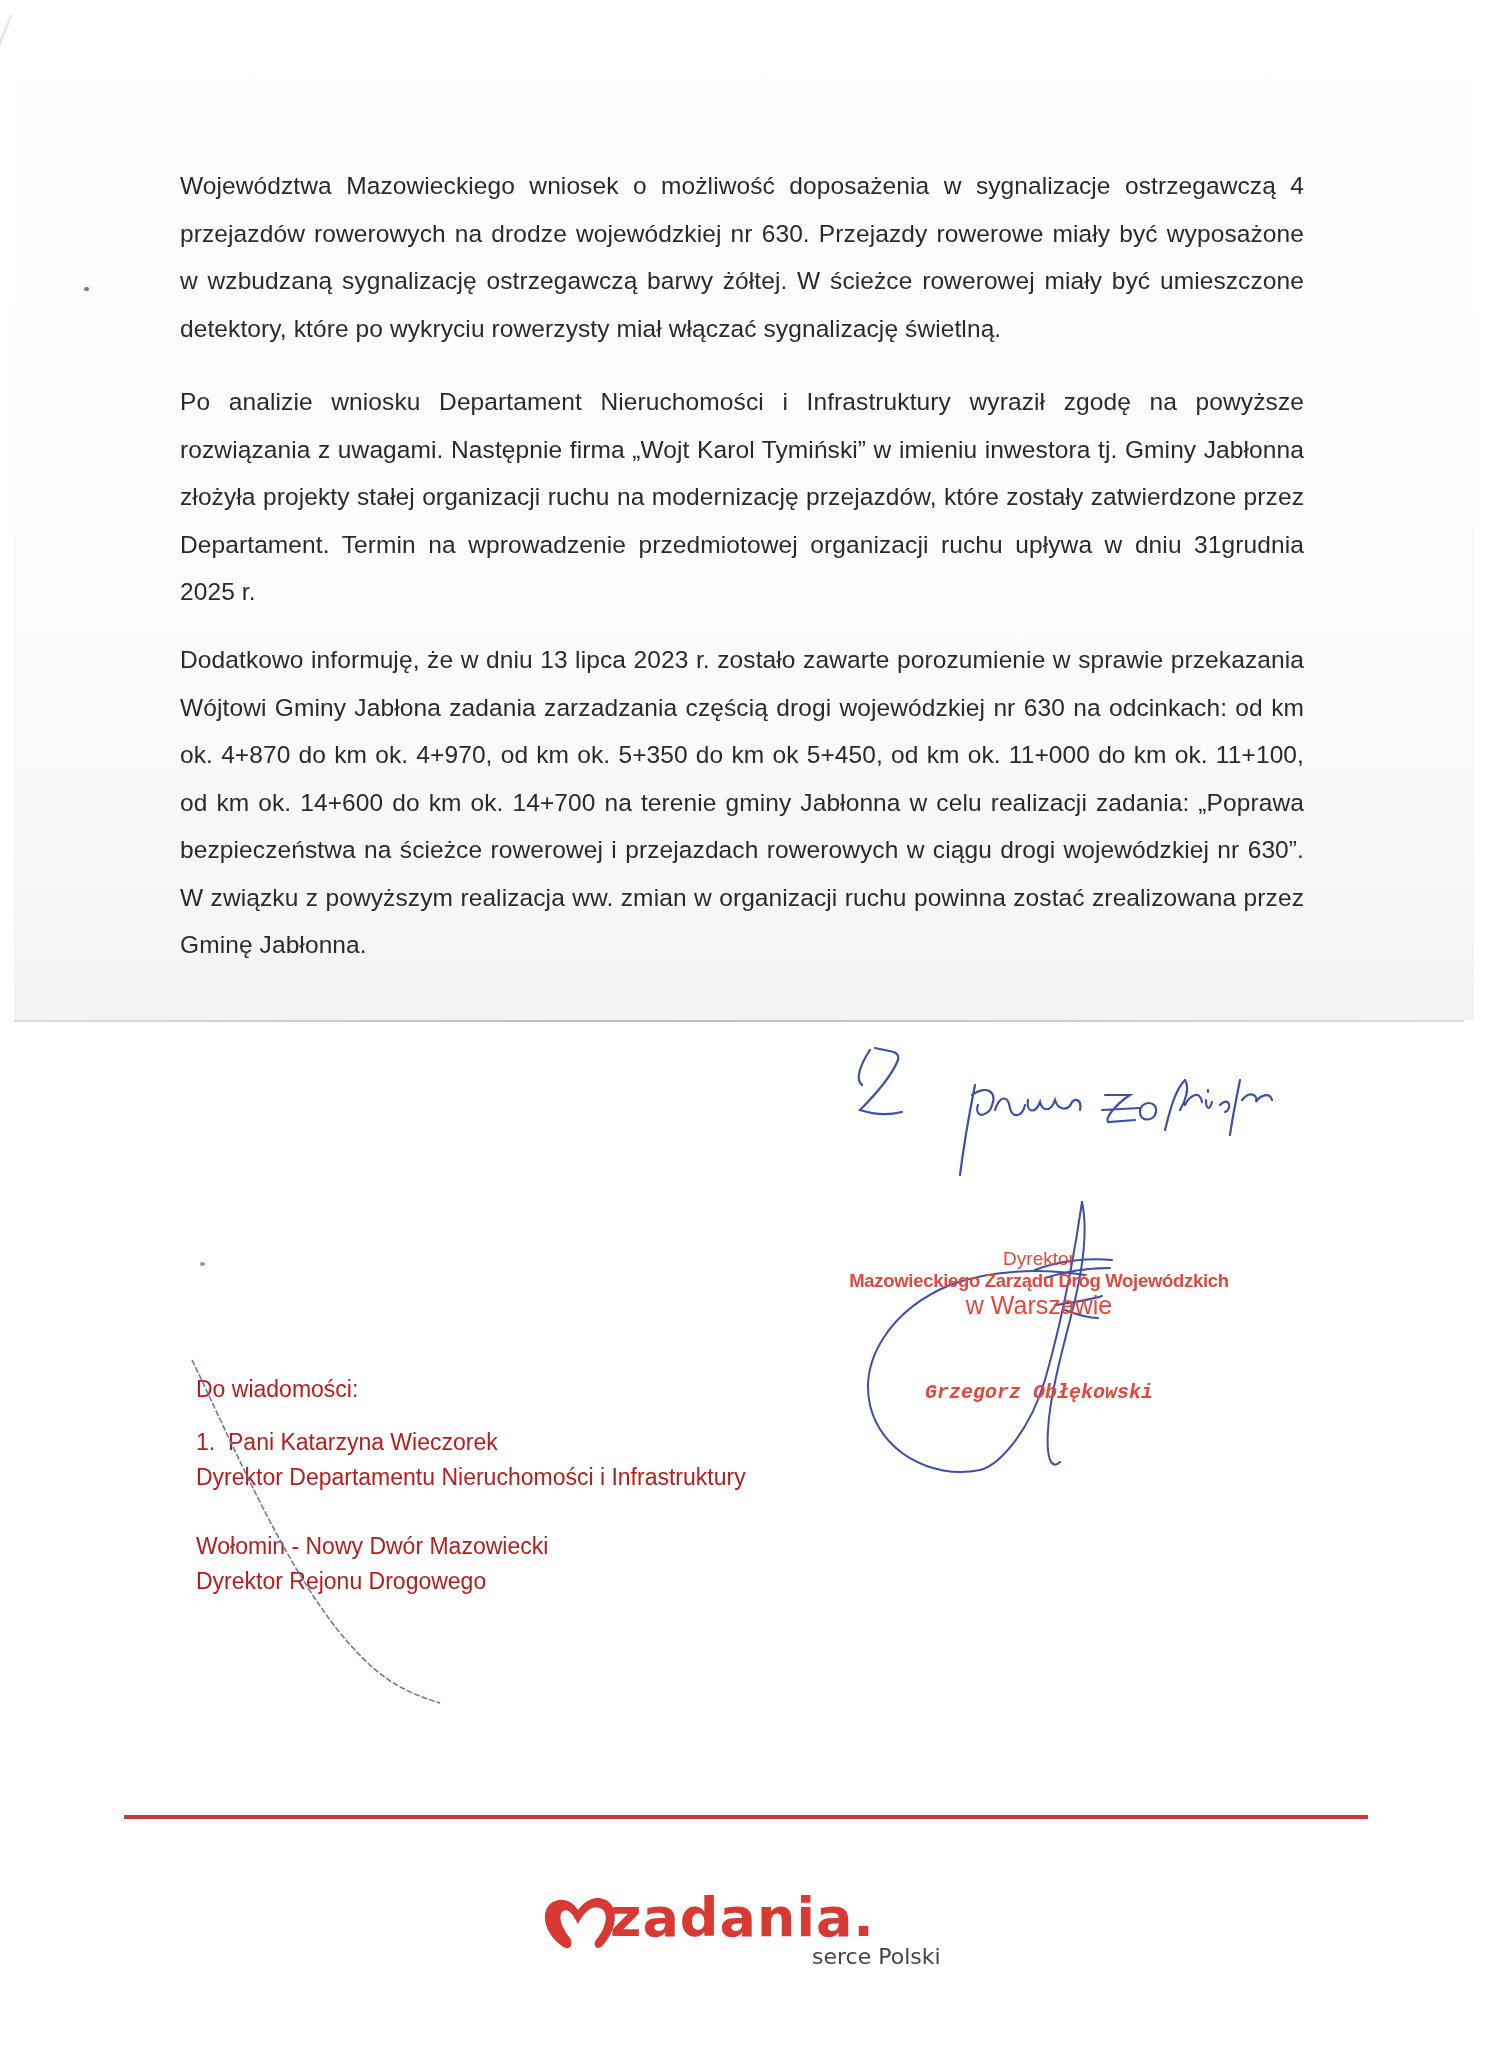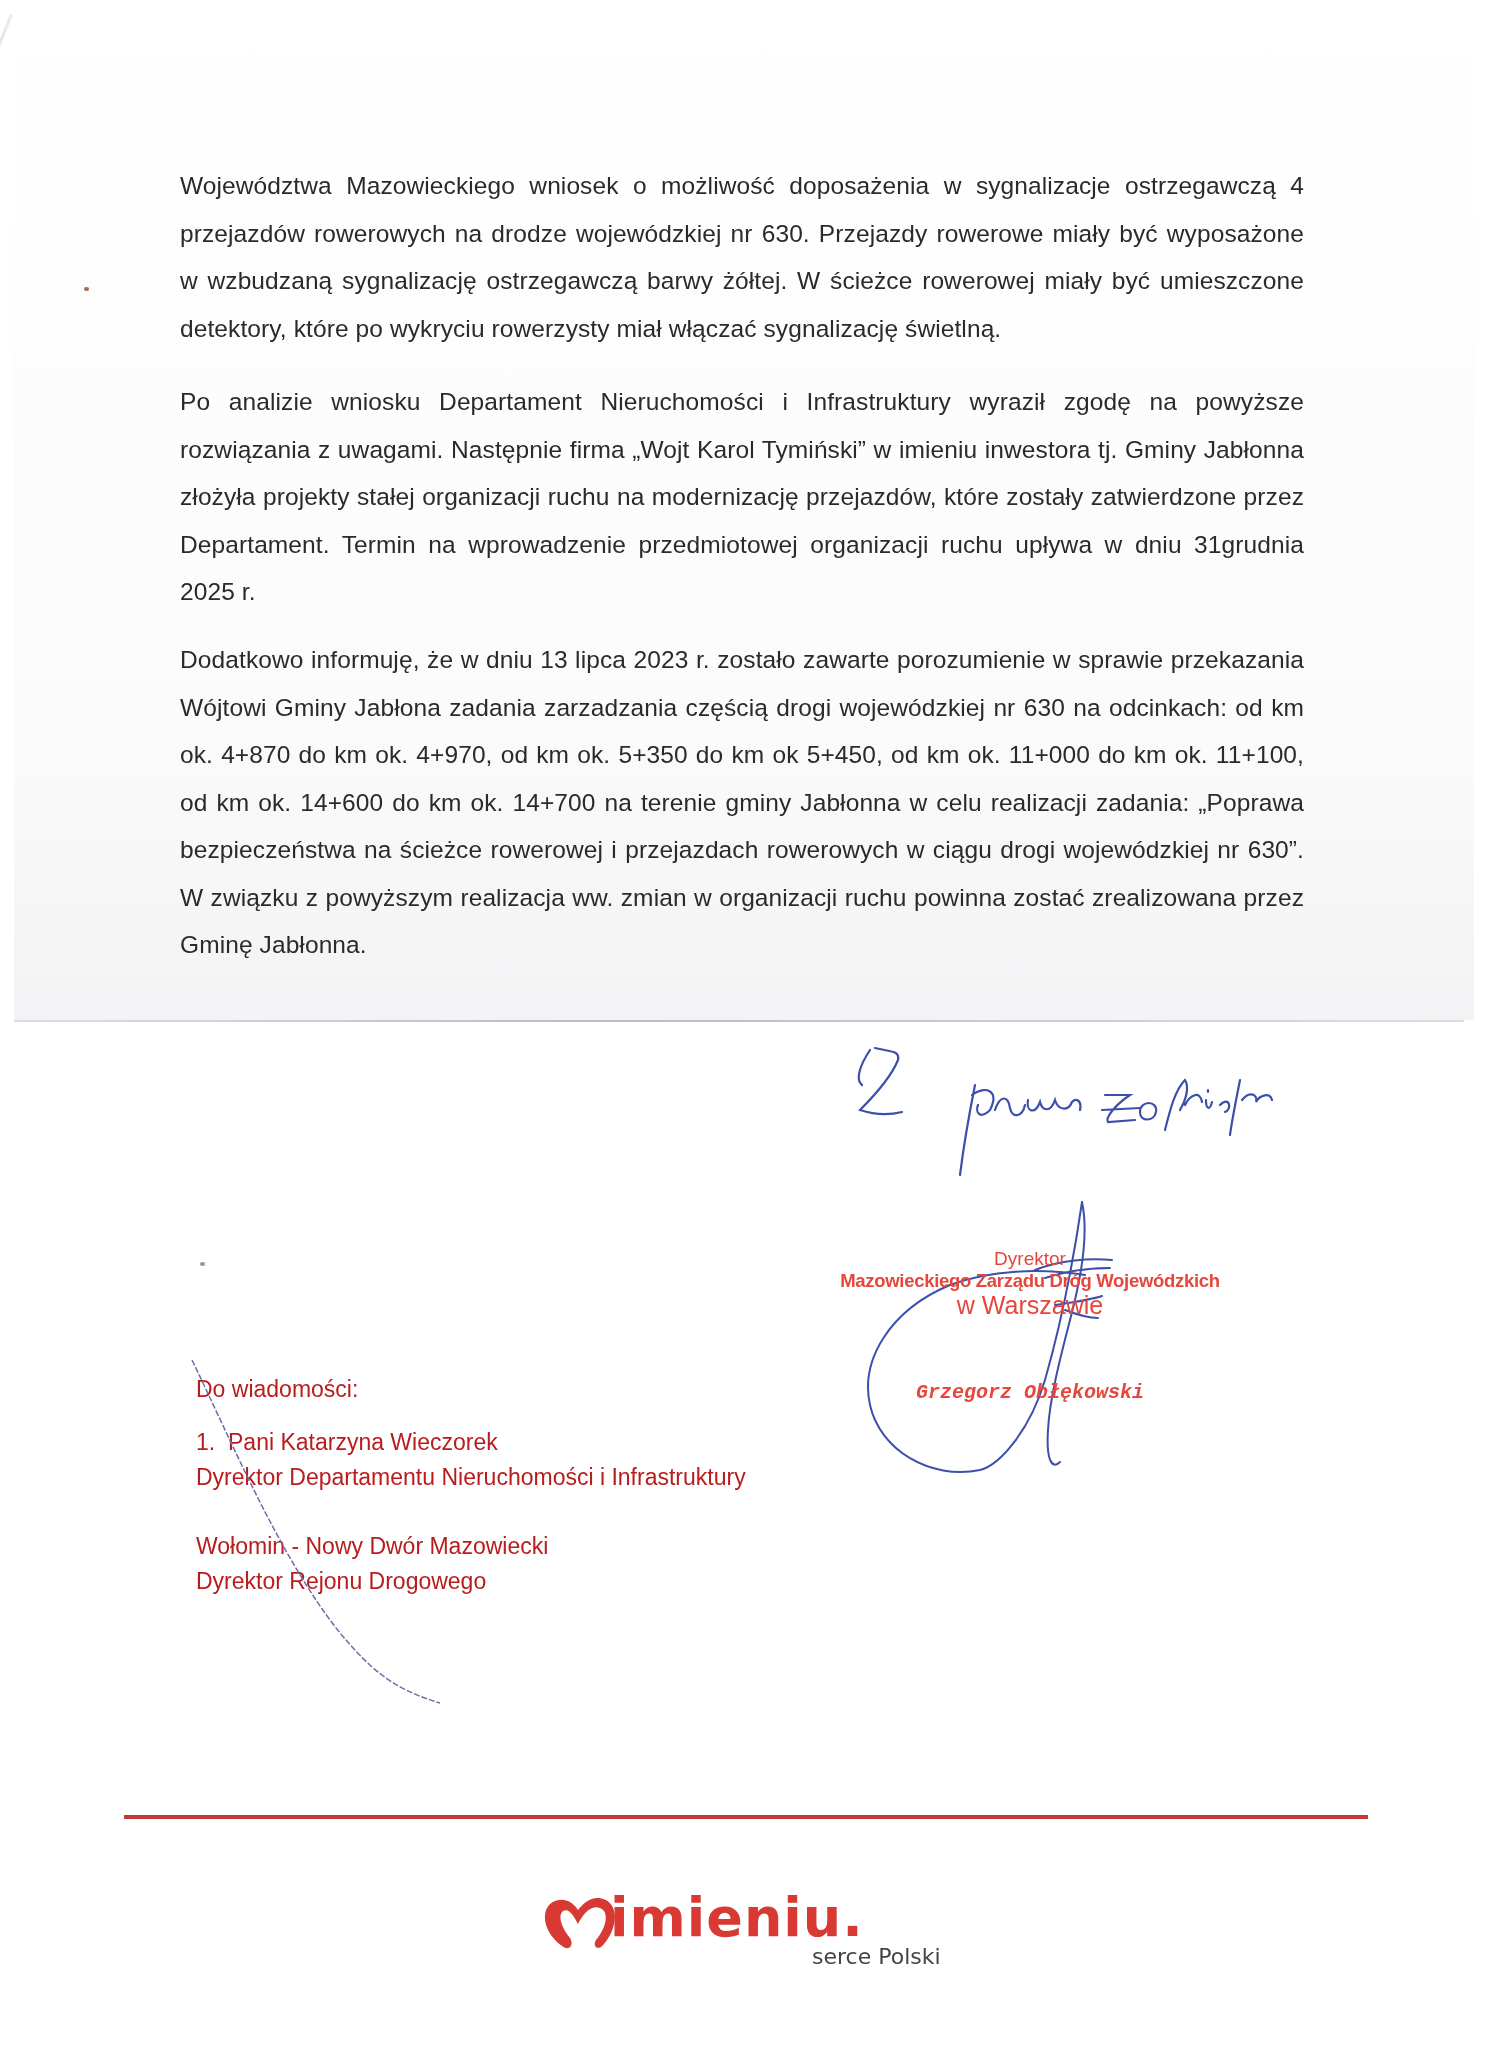--- a/index.html
+++ b/index.html
@@ -36,21 +36,21 @@
   .p2 { top: 378px; }
   .p3 { top: 636px; }
 
   .handwriting {
     position: absolute; left: 840px; top: 1040px; width: 480px; height: 150px;
   }
   .stamp {
     position: absolute; left: 820px; top: 1190px; width: 420px; height: 290px;
   }
   .stamp-text {
-    position: absolute; left: 0; width: 420px; text-align: center;
+    position: absolute; left: 9px; width: 420px; text-align: center;
     color: #e5473c; font-family: "Liberation Sans", sans-serif;
   }
   .stamp-title { top: 58px; font-size: 19px; }
   .stamp-org { top: 80px; font-size: 18.5px; font-weight: bold; letter-spacing: -0.3px; }
   .stamp-city { top: 101px; font-size: 25px; }
   .stamp-name {
     top: 191px; font-size: 20px; font-style: italic; font-weight: bold;
     font-family: Liberation Mono, monospace;
   }
   .sig-svg { position: absolute; left: 0; top: 0; }
@@ -138,15 +138,15 @@
 </div>
 <svg style="position:absolute; left:190px; top:1358px;" width="280" height="350">
   <path d="M2 2 C 40 80, 90 200, 150 275 C 180 310, 200 330, 250 345" stroke="#6a6fa8" stroke-width="1.5" fill="none" stroke-dasharray="6 2"></path>
 </svg>
 
 <div class="footer-line"></div>
 <div class="logo">
   <svg style="position:absolute; left:0; top:6px;" width="78" height="60" viewBox="0 0 78 60">
     <path d="M10 10 C 0 20, 5 40, 22 52 C 30 58, 34 50, 30 44 C 22 34, 18 24, 22 18 C 28 12, 34 22, 38 30 C 42 22, 50 10, 60 14 C 70 18, 66 34, 56 46 C 52 52, 58 58, 64 50 C 76 36, 80 14, 66 6 C 54 0, 44 8, 38 16 C 32 6, 20 2, 10 10 Z" fill="#d83a33"></path>
   </svg>
-  <div class="logo-word" style="left:70px;">imieniu.</div>
+  <div class="logo-word" style="left:70px;">zadania.</div>
 </div>
 <div class="logo-tag" style="left:812px;">serce Polski</div>
 
 </body></html>

